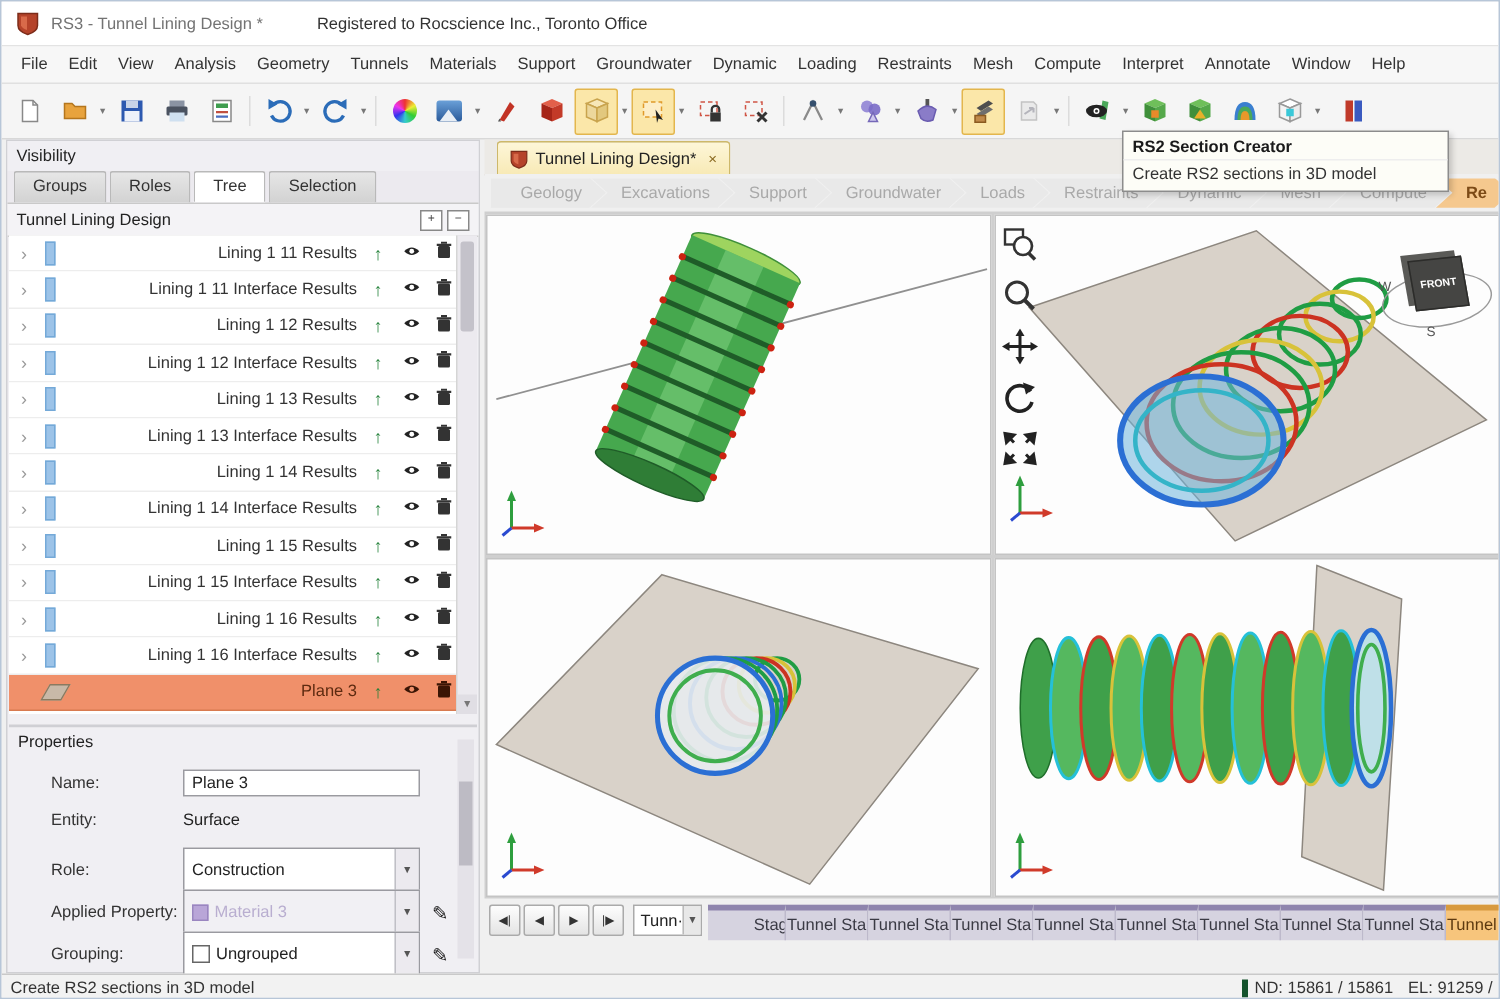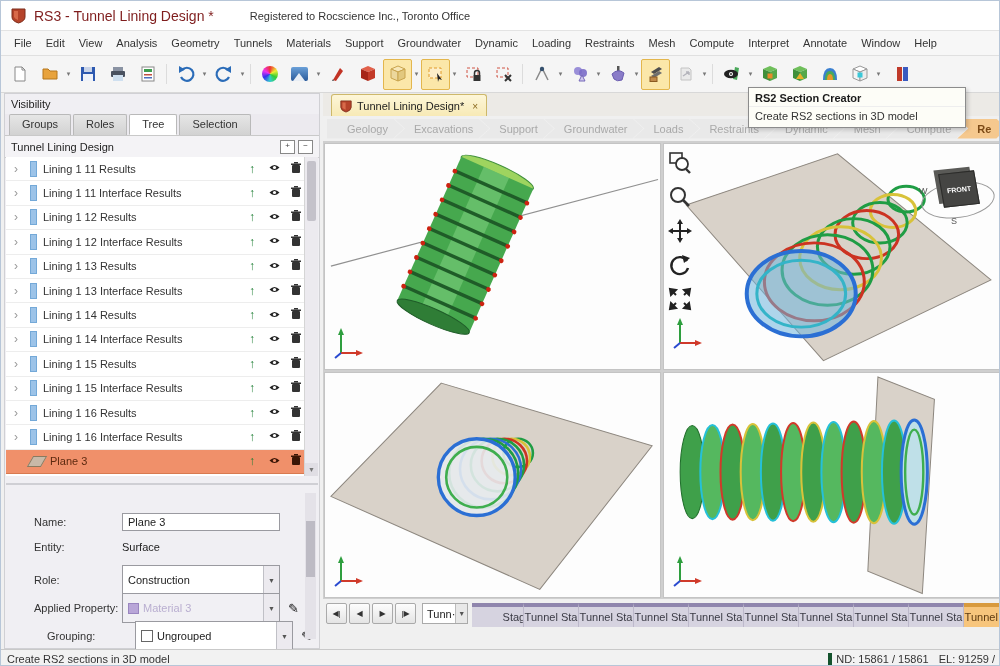--- a/index.html
+++ b/index.html
@@ -3,21 +3,21 @@
 <meta charset="utf-8">
 <style>
   html,body{margin:0;padding:0;background:#e9e9e9;}
   .app{position:relative;width:1000px;height:666px;background:#f0f0f0;
        font-family:"Liberation Sans",sans-serif;font-size:11px;color:#222;
        overflow:hidden;border:1px solid #b7c6d8;box-sizing:border-box;}
   .abs{position:absolute;}
   
   .titlebar{left:0;top:0;width:100%;height:30px;background:#fff;border-bottom:1px solid #e3e3e3;
             display:flex;align-items:center;gap:8px;padding-left:10px;box-sizing:border-box;}
-  .titlebar .t1{font-size:14px;color:#7f1d1d;}
+  .titlebar .t1{font-size:11px;color:#737373;}
   .titlebar .t2{font-size:11px;color:#333;margin-left:28px;}
   .menubar{left:0;top:30px;width:100%;height:25px;background:#f7f7f7;border-bottom:1px solid #e0e0e0;
            display:flex;align-items:center;padding-left:6px;box-sizing:border-box;}
   .menu-item{padding:4px 7px;color:#333;cursor:default;}
   
   .toolbar{left:0;top:55px;width:100%;height:37px;background:#f5f5f5;border-bottom:1px solid #d8d8d8;
            display:flex;align-items:center;padding-left:4px;box-sizing:border-box;gap:1px;}
   .tbtn{width:27px;height:29px;display:flex;align-items:center;justify-content:center;border:1px solid transparent;border-radius:2px;flex:none;}
   .tbtn.hl{background:#fbe7a9;border-color:#e3b64d;}
   .tbtn.dis{opacity:.45;}
@@ -36,21 +36,21 @@
   .vtab{padding:3px 12px;background:linear-gradient(#e6e6e6,#d2d2d2);border:1px solid #b9b9b9;border-bottom:none;
         margin-right:2px;color:#333;border-radius:2px 2px 0 0;}
   .vtab.active{background:#fff;position:relative;top:0px;border-bottom:1px solid #fff;}
   .tree-title{height:21px;display:flex;align-items:center;padding:0 6px;border-bottom:1px solid #cfcfcf;background:#f4f3f6;}
   .tree-title .sp{flex:1;}
   .wbox{width:13px;height:12px;border:1px solid #888;background:#fff;font-size:8px;line-height:10px;text-align:center;color:#444;margin-left:3px;}
   .tree{position:absolute;left:1px;right:14px;top:63px;bottom:172px;background:#fff;overflow:hidden;border-right:1px solid #ddd;}
   .trow{height:24.4px;display:flex;align-items:center;border-bottom:1px solid #ededed;background:#fff;padding-left:8px;gap:6px;box-sizing:border-box;}
   .trow .chev{color:#999;font-size:12px;width:10px;}
   .trow .bluebar{width:5px;height:14px;background:#9cc3e8;border:1px solid #74a9d8;flex:none;}
-  .trow .lbl{flex:1;color:#333;}
+  .trow .lbl{flex:1;color:#333;text-align:right;}
   .trow .ic{width:16px;text-align:center;flex:none;}
   .uparrow{color:#1e7e34;font-weight:bold;font-size:12px;}
   .trow.sel{background:#f0906a;border-bottom:1px solid #d87a50;}
   .trow.sel .lbl{color:#5d2a10;}
   .planeic{width:12px;height:9px;background:#c8b9a8;border:1px solid #8a7a60;transform:skewX(-30deg);flex:none;}
   .vscroll{position:absolute;right:1px;top:63px;bottom:172px;width:13px;background:#eceaef;border-left:1px solid #d5d5d5;}
   .vthumb{position:absolute;left:2px;right:2px;top:4px;height:60px;background:#c4c2ca;border-radius:2px;}
   .varrow{position:absolute;left:0;right:0;bottom:0;height:13px;background:#e0dee4;color:#777;font-size:7px;text-align:center;line-height:13px;}
   
   .props{position:absolute;left:1px;right:1px;top:389px;bottom:1px;background:#f0eff3;border-top:2px solid #cfcfd4;}
@@ -544,20 +544,21 @@
               <rect x="3" y="0" width="4" height="1.5" fill="#3a1505"></rect>
             </svg></span>
         </div>
     </div>
     <div class="vscroll">
         <div class="vthumb"></div>
         <div class="varrow">▼</div>
       </div>
 
     <div class="props">
+      <div class="panel-h">Properties</div>
       <div class="prow" style="top:28px;">
         <span class="plabel">Name:</span>
         <div class="pinput" style="width:158px;">
             <span>Plane 3</span>
           </div>
       </div>
       <div class="prow" style="top:56px;">
         <span class="plabel">Entity:</span>
         <span>Surface</span>
       </div>
@@ -574,21 +575,21 @@
         <span class="plabel">Applied Property:</span>
         <div class="pselect dis" style="width:158px;">
           <span class="val">
               <span class="matsq"></span>
               <span style="color:#b9aed0;">Material 3</span>
             </span>
           <span class="arrow">▼</span>
         </div>
         <span class="pencil">✎</span>
       </div>
-      <div class="prow" style="top:136px;margin-left:13px;">
+      <div class="prow" style="top:136px;">
         <span class="plabel">Grouping:</span>
         <div class="pselect" style="width:158px;">
           <span class="val">
               <span class="chk"></span>
               <span>Ungrouped</span>
             </span>
           <span class="arrow">▼</span>
         </div>
         <span class="pencil">✎</span>
       </div>

